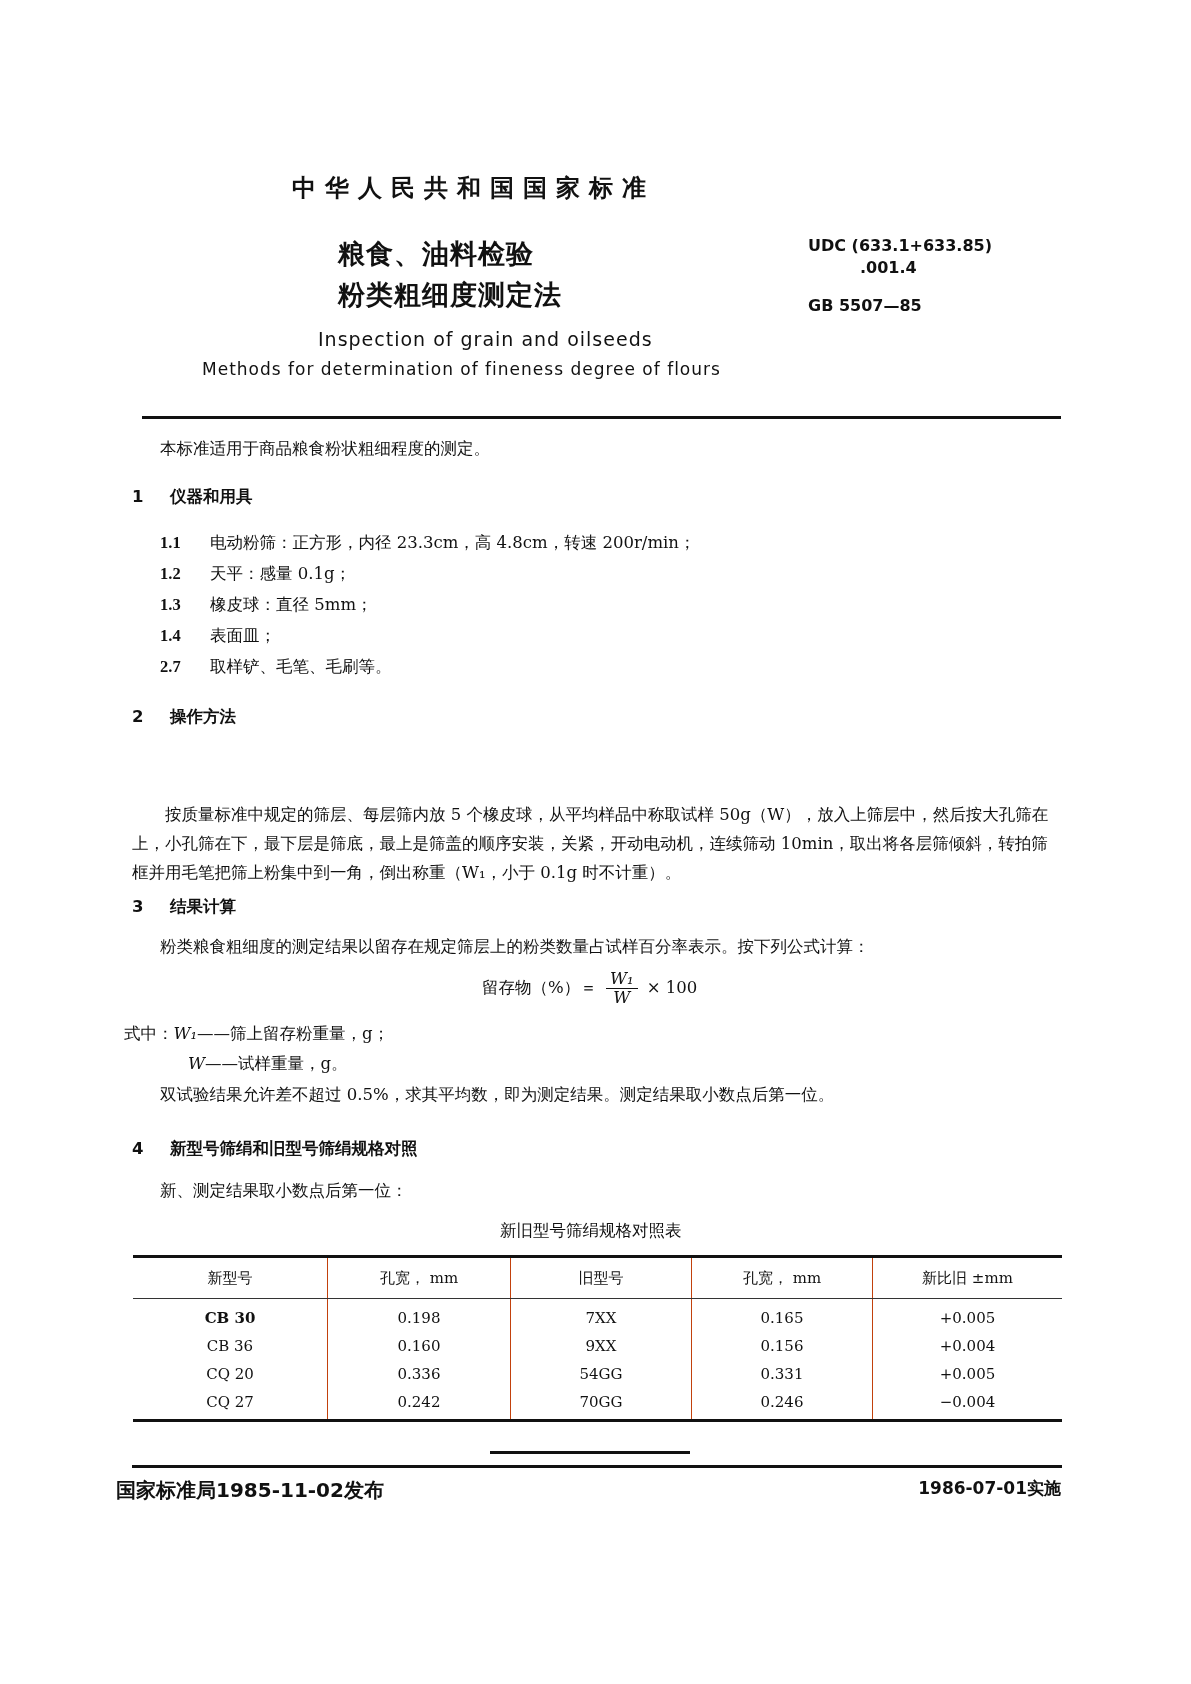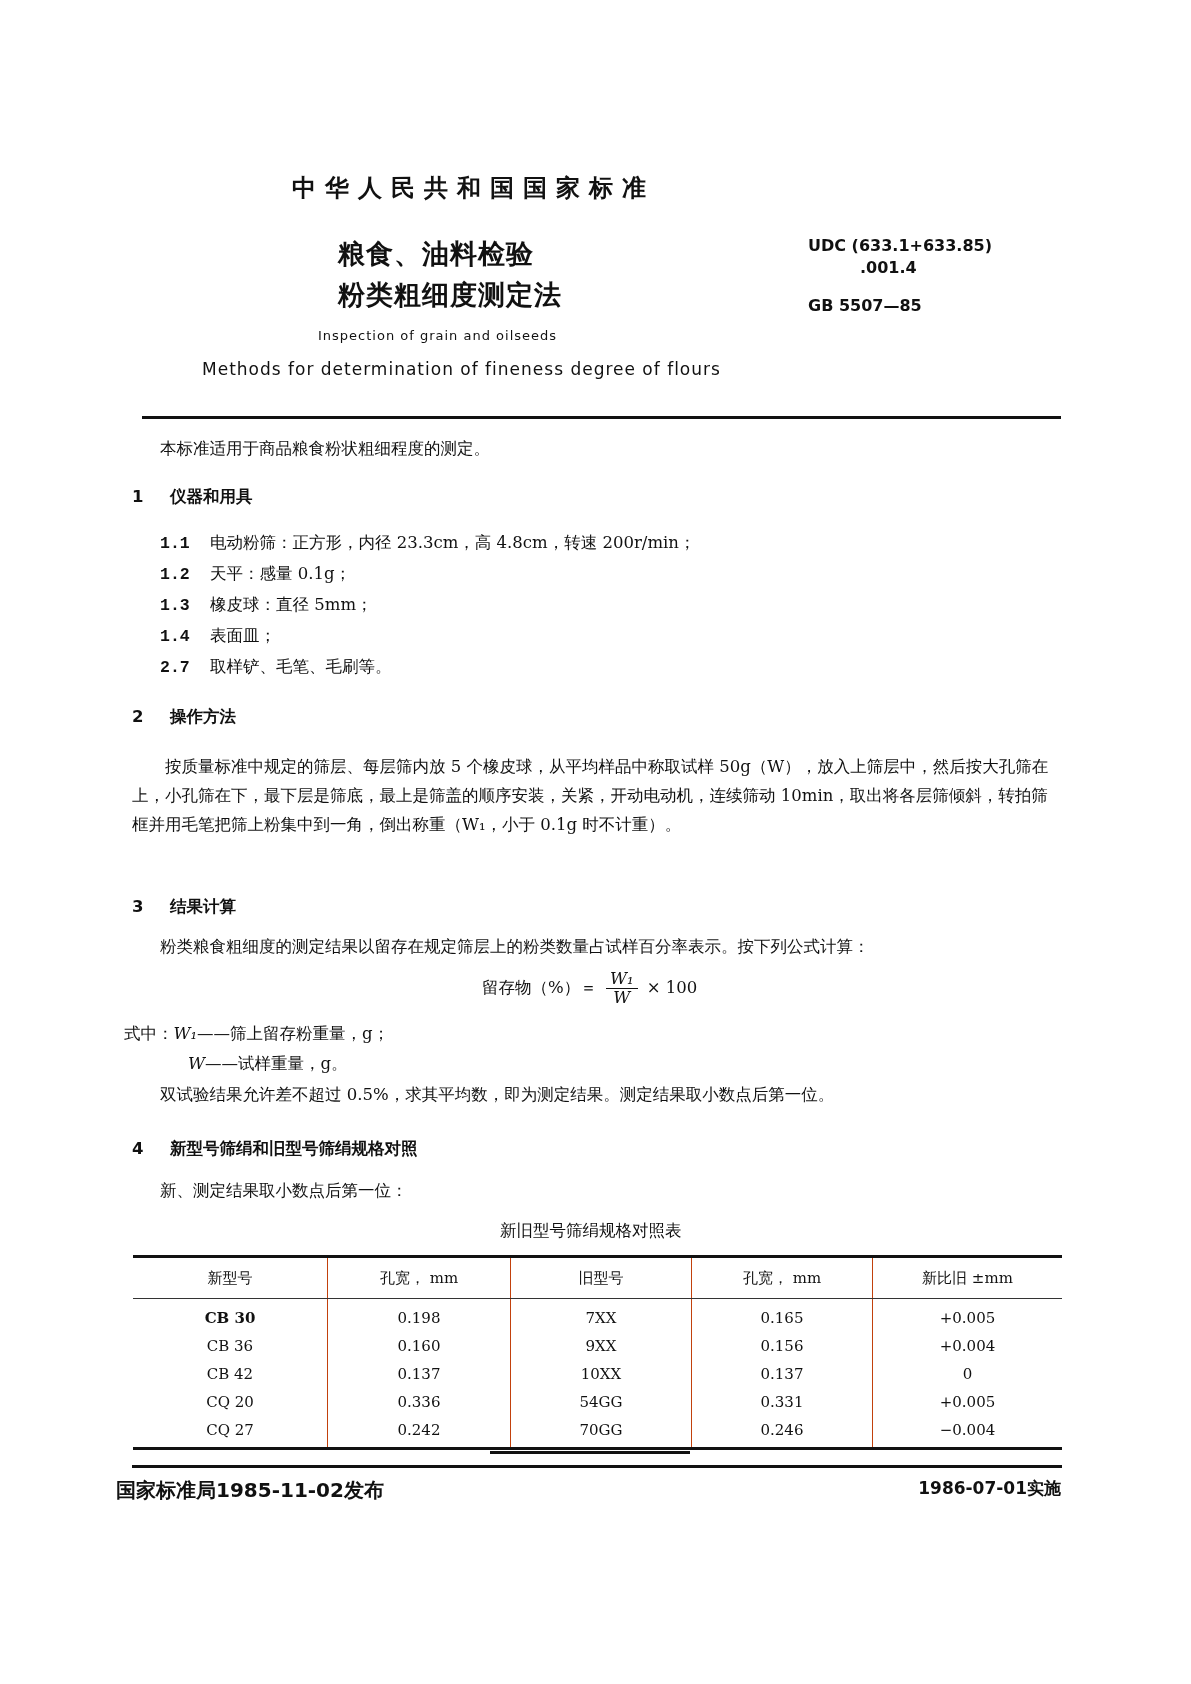--- a/index.html
+++ b/index.html
@@ -12,31 +12,31 @@
     .sans { font-family: "DejaVu Sans", "Liberation Sans", sans-serif; }
     .serif { font-family: "DejaVu Serif", "Liberation Serif", serif; }
     .bold { font-weight: bold; }
 
     .national-std { left: 292px; top: 172px; font-size: 24px; letter-spacing: 9px; font-weight: bold; }
     .title1 { left: 338px; top: 236px; font-size: 27px; font-weight: bold; letter-spacing: 1px; }
     .title2 { left: 338px; top: 277px; font-size: 27px; font-weight: bold; letter-spacing: 1px; }
     .udc1 { left: 808px; top: 236px; font-size: 16px; font-weight: bold; }
     .udc2 { left: 860px; top: 258px; font-size: 16px; font-weight: bold; }
     .gb { left: 808px; top: 296px; font-size: 16px; font-weight: bold; }
-    .en1 { left: 318px; top: 328px; font-size: 13px; letter-spacing: 1px; }
+    .en1 { left: 318px; top: 328px; font-size: 19px; letter-spacing: 1px; }
     .en2 { left: 202px; top: 359px; font-size: 17px; letter-spacing: 1px; }
 
     .rule-top { left: 142px; top: 416px; width: 919px; height: 3px; background: #111; }
 
     .body-text { font-size: 16.5px; }
     .heading { font-size: 16.5px; font-weight: bold; }
     .sec-num { display: inline-block; width: 38px; font-weight: bold; }
-    .item-num { display: inline-block; width: 50px; font-weight: bold; font-family: Liberation Mono, monospace; }
+    .item-num { display: inline-block; width: 50px; font-weight: bold; font-family: Liberation Serif, serif; }
 
-    .para { left: 160px; width: 900px; font-size: 16.5px; line-height: 29px; white-space: normal; text-indent: 2em; }
+    .para { left: 160px; width: 900px; font-size: 16.5px; line-height: 29px; white-space: normal; text-indent: 2em; margin-top: 48px; }
 
     .frac { display: inline-block; vertical-align: middle; text-align: center; margin: 0 4px; }
     .frac .num { display: block; border-bottom: 1px solid #111; padding: 0 4px; font-style: italic; line-height: 18px; }
     .frac .den { display: block; font-style: italic; line-height: 18px; }
     .ital { font-style: italic; }
 
     table.spec { position: absolute; left: 133px; top: 1255px; width: 929px; border-collapse: collapse; font-size: 15px; }
     table.spec th { font-weight: normal; height: 38px; border-top: 3px solid #111; border-bottom: 1px solid #333; }
     table.spec th + th, table.spec td + td { border-left: 1px solid #c2410c; }
     table.spec td { text-align: center; height: 26px; }
@@ -133,27 +133,20 @@
       <td>+0.005</td>
     </tr>
     <tr>
       <td>CB 36</td>
       <td>0.160</td>
       <td>9XX</td>
       <td>0.156</td>
       <td>+0.004</td>
     </tr>
     <tr>
-      <td>CB 42</td>
-      <td>0.137</td>
-      <td>10XX</td>
-      <td>0.137</td>
-      <td>0</td>
-    </tr>
-    <tr>
       <td>CQ 20</td>
       <td>0.336</td>
       <td>54GG</td>
       <td>0.331</td>
       <td>+0.005</td>
     </tr>
     <tr>
       <td>CQ 27</td>
       <td>0.242</td>
       <td>70GG</td>

